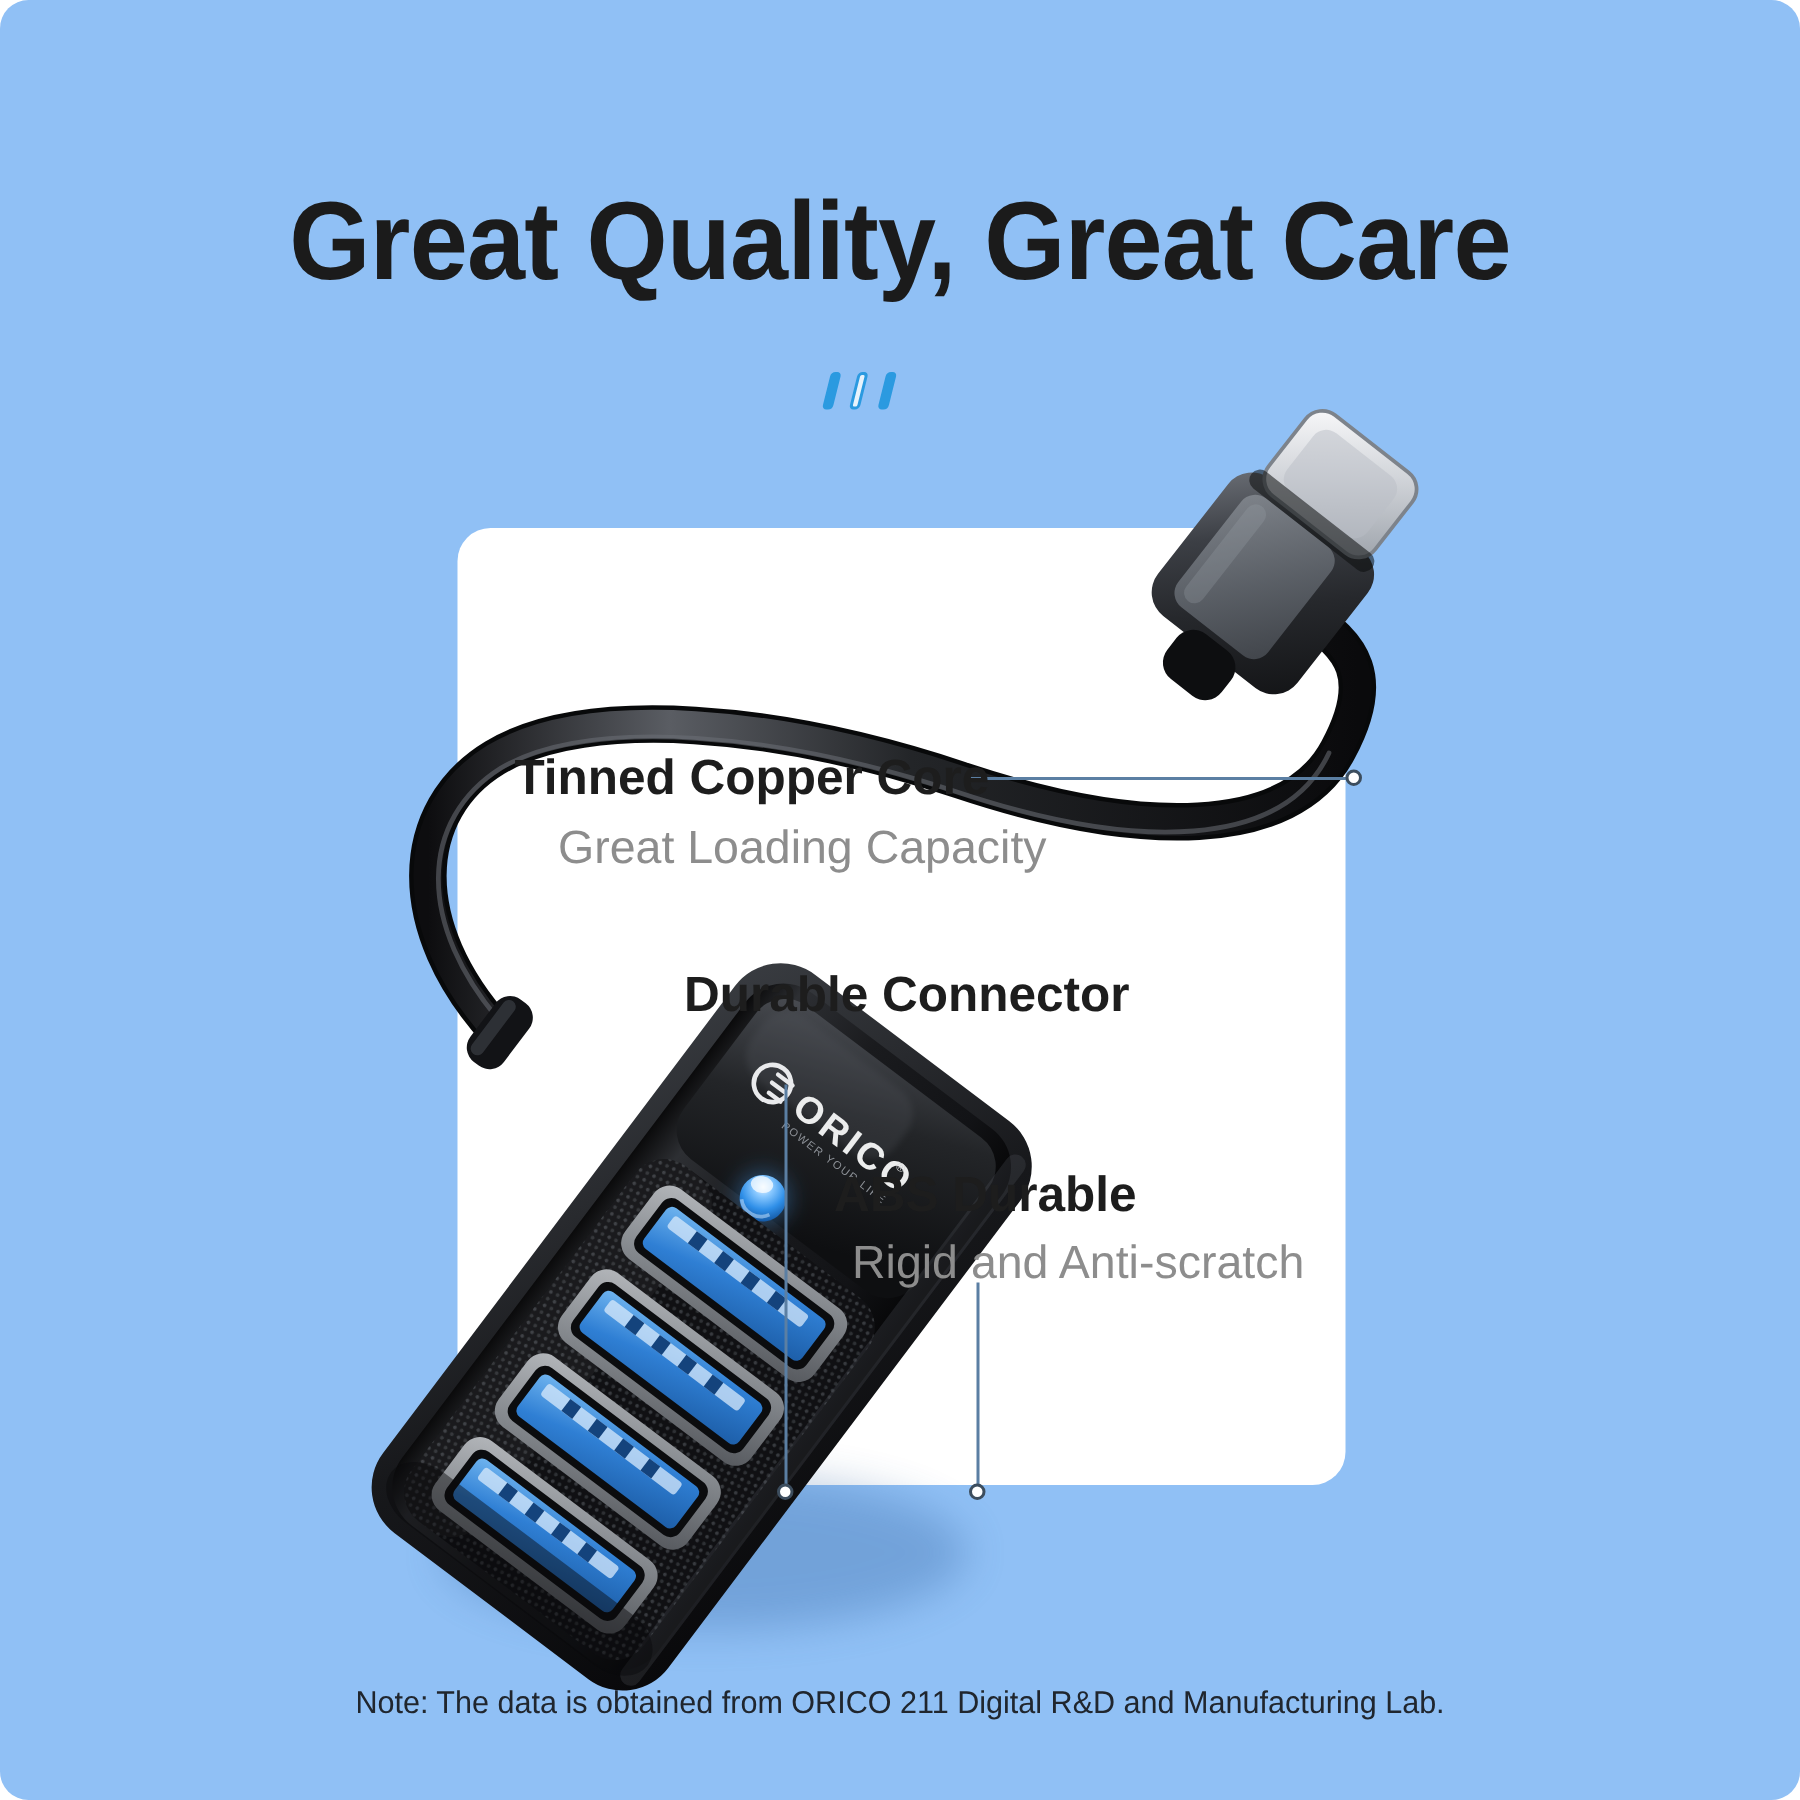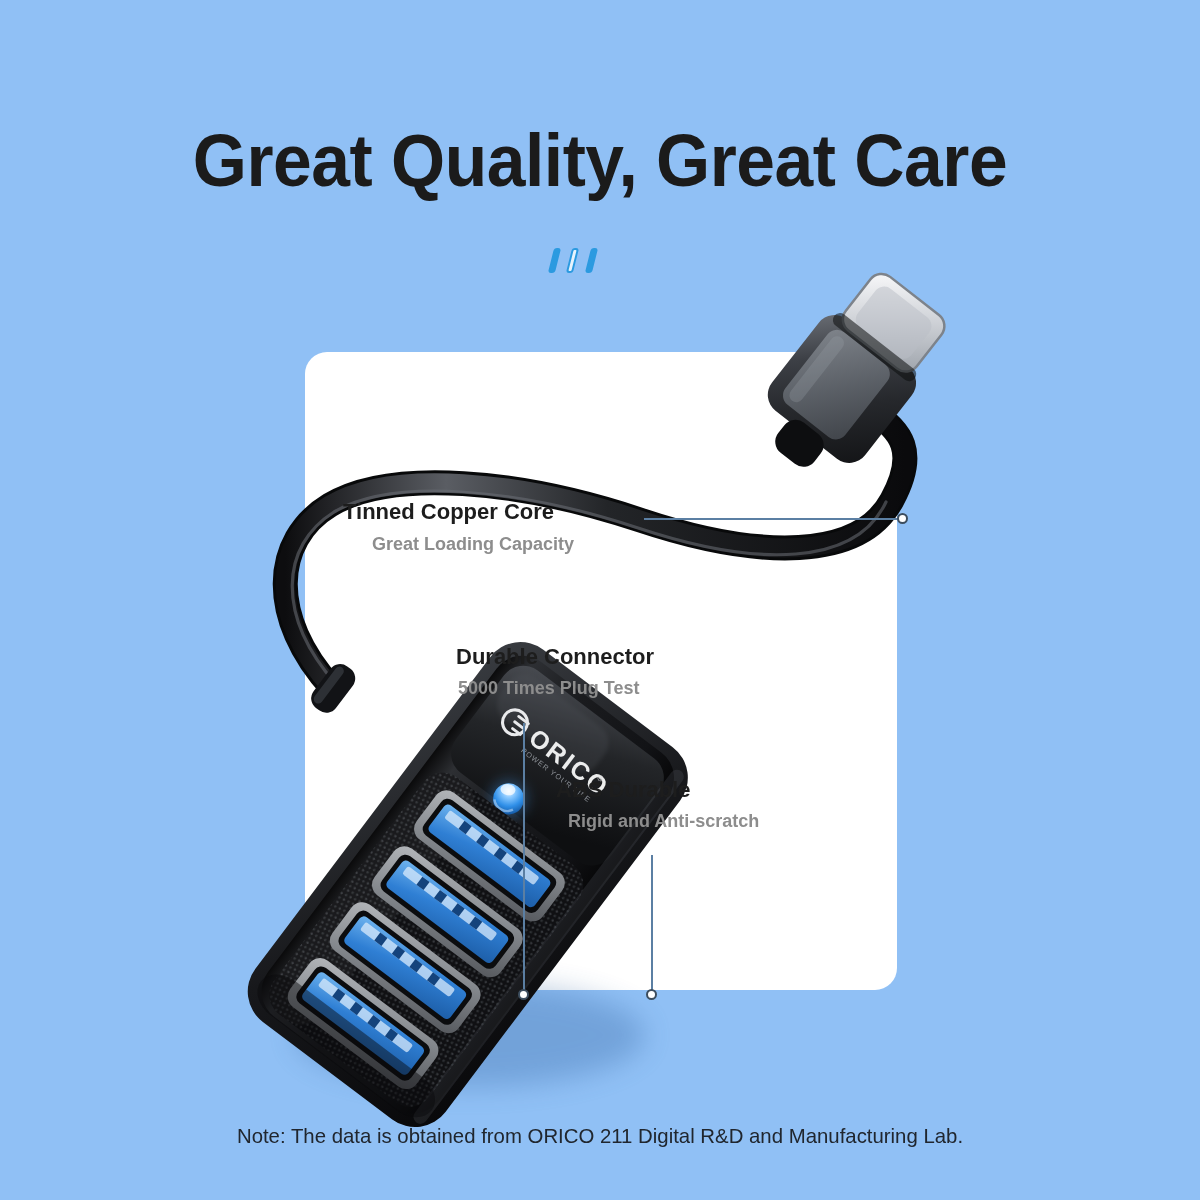--- a/index.html
+++ b/index.html
@@ -7,20 +7,21 @@
     padding: 0;
     background: #ffffff;
   }
   #stage {
     position: relative;
     width: 1200px;
     height: 1200px;
     background: #90c0f5;
     overflow: hidden;
     font-family: "Liberation Sans", sans-serif;
+    border-radius: 19px;
     -webkit-font-smoothing: antialiased;
   }
 
   
   .headline {
     position: absolute;
     left: 0;
     top: 124px;
     width: 1200px;
     text-align: center;
@@ -74,29 +75,29 @@
   .photo {
     position: absolute;
     left: 0; top: 0;
     width: 1200px; height: 1200px;
     pointer-events: none;
   }
 
   
   .callout { position: absolute; }
   .callout .title {
-    font-size: 22px;
+    font-size: 33px;
     font-weight: 700;
     color: #1d1d1d;
     line-height: 1.12;
     white-space: nowrap;
   }
   .callout .sub {
-    font-size: 18px;
-    font-weight: 700;
+    font-size: 31px;
+    font-weight: 400;
     color: #8d8d8d;
     line-height: 1.2;
     white-space: nowrap;
     margin-top: 9px;
   }
   .c1 { left: 343px; top: 500px; }
   .c1 .sub { margin-left: 29px; }
   .c2 { left: 456px; top: 645px; }
   .c2 .sub { margin-left: 2px; margin-top: 8px; }
   .c3 { left: 556px; top: 778px; }
@@ -358,21 +359,20 @@
   <div class="leader-v lv2"></div>
   <div class="dot d3"></div>
 
   <div class="callout c1">
     <div class="title">Tinned Copper Core</div>
     <div class="sub">Great Loading Capacity</div>
   </div>
 
   <div class="callout c2">
     <div class="title">Durable Connector</div>
-    <div class="sub">5000 Times Plug Test</div>
   </div>
 
   <div class="callout c3">
     <div class="title">ABS Durable</div>
     <div class="sub">Rigid and Anti-scratch</div>
   </div>
 
   <div class="note">Note: The data is obtained from ORICO 211 Digital R&amp;D and Manufacturing Lab.</div>
 
 </div>

